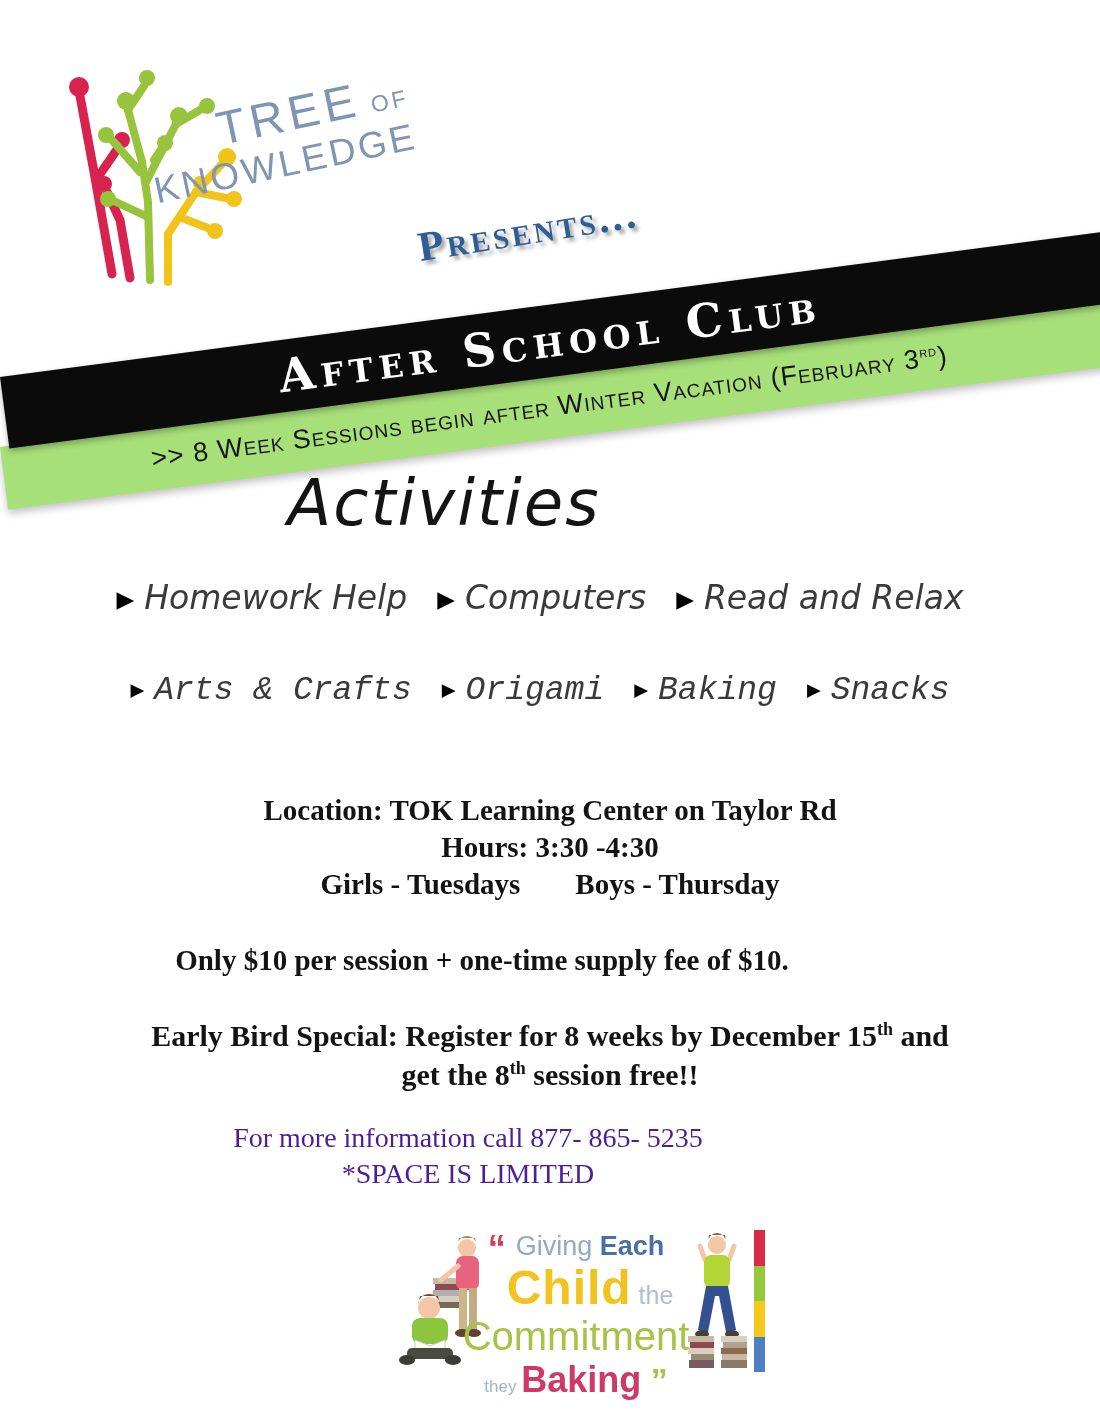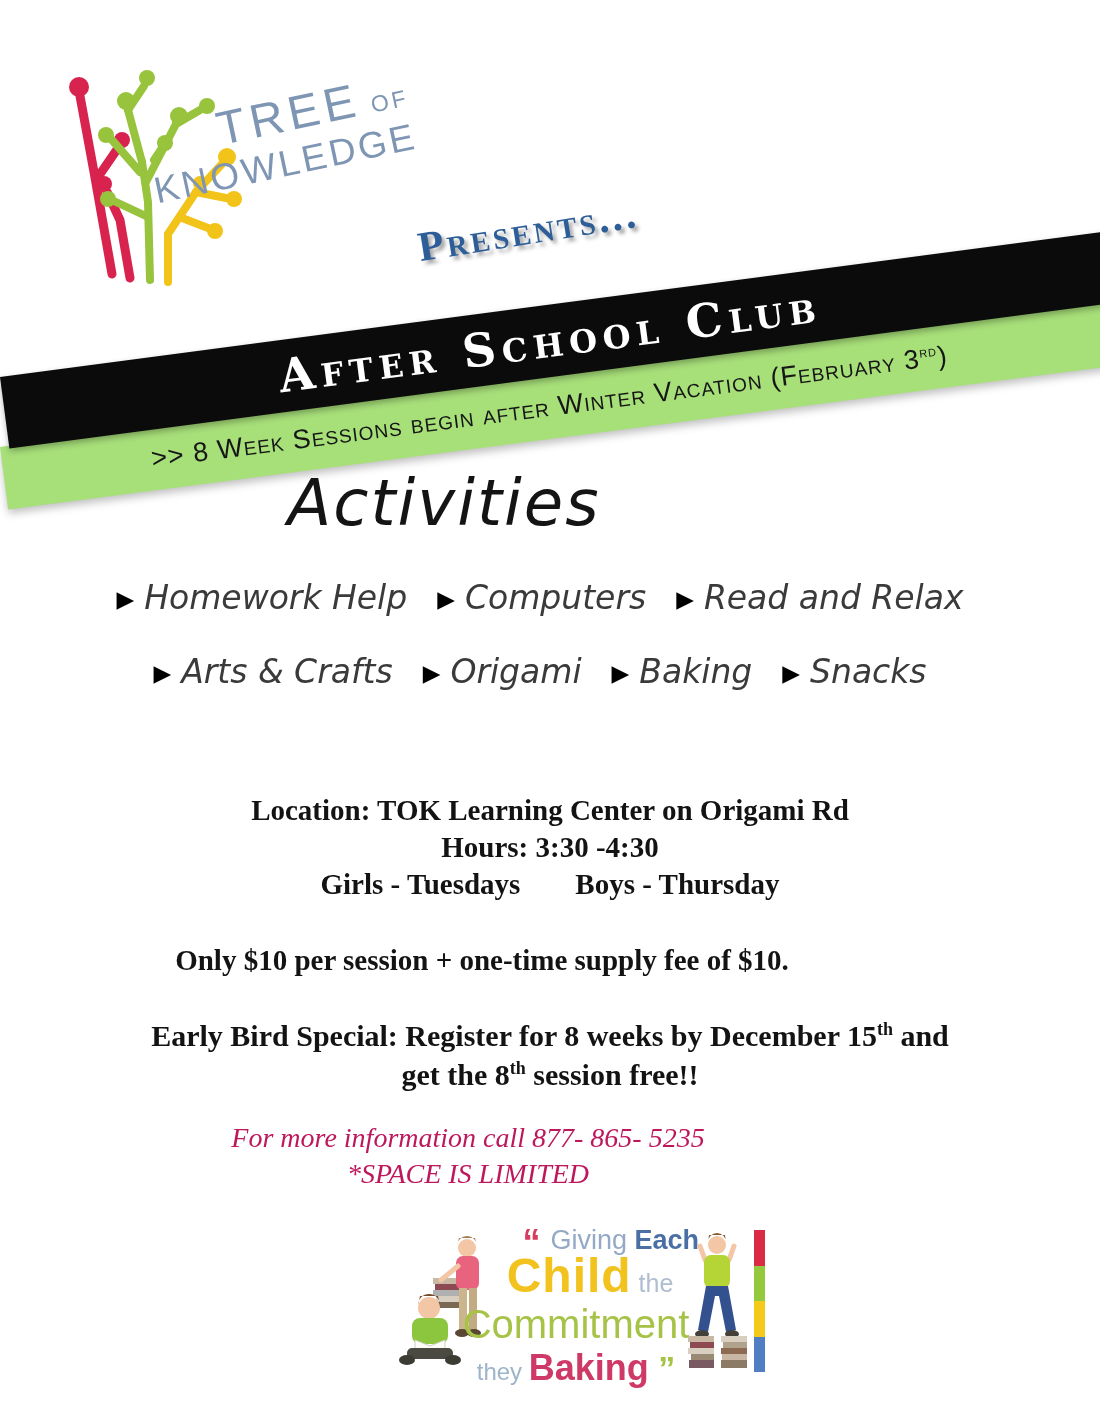--- a/index.html
+++ b/index.html
@@ -36,53 +36,53 @@
   .band-green sup{font-size:.6em;line-height:0;}
 
   
   .act-title{position:absolute;left:0;top:466px;width:888px;text-align:center;
              font-family:"DejaVu Sans",sans-serif;font-style:italic;font-size:64px;
              letter-spacing:2px;color:#141414;}
   .act-row{position:absolute;left:0;width:1080px;text-align:center;
            font-family:"DejaVu Sans",sans-serif;font-style:italic;font-size:33px;
            color:#3a3a3a;white-space:nowrap;}
   .act-row1{top:578px;}
-  .act-row2{top:652px;}
+  .act-row2{top:672px;font-family:Liberation Mono, monospace;}
   .act-item{margin:0 15px;}
   .tri{font-style:normal;font-size:23px;color:#000;margin-right:10px;vertical-align:2px;}
 
   
   .details{position:absolute;left:0;top:792px;width:1100px;text-align:center;
            font-weight:bold;font-size:29px;line-height:37px;color:#131313;}
   .sched-gap{display:inline-block;width:55px;}
   .price{position:absolute;left:0;top:944px;width:964px;text-align:center;
          font-weight:bold;font-size:29px;color:#131313;}
   .early{position:absolute;left:0;top:1016px;width:1100px;text-align:center;
          font-weight:bold;font-size:30px;line-height:39px;color:#131313;}
   .early sup,.price sup{font-size:.6em;line-height:0;}
   .contact{position:absolute;left:0;top:1120px;width:936px;text-align:center;
-           font-size:28px;line-height:36px;color:#be185d;font-style:italic;}
+           font-size:28px;line-height:36px;color:#4c1d95;}
 
   
   .quote-wrap{position:absolute;left:393px;top:1226px;width:372px;height:152px;}
   .kids-left{position:absolute;left:0;top:2px;width:120px;height:150px;}
   .kid-right{position:absolute;right:16px;top:4px;width:64px;height:142px;}
   .qtext{position:absolute;left:60px;top:4px;width:246px;text-align:center;
          font-family:"Liberation Sans",sans-serif;white-space:nowrap;}
-  .q-line1{line-height:20px;text-align:right;}
+  .q-line1{line-height:32px;}
   .q-line2{line-height:44px;}
   .q-line3{line-height:31px;}
   .q-line4{line-height:40px;}
   .qo{font-size:36px;font-weight:bold;vertical-align:-6px;}
   .giving{font-size:27px;}
   .each{font-size:27px;}
   .child{font-size:48px;letter-spacing:1px;margin-left:28px;}
   .the{font-size:25px;}
   .commitment{font-size:40px;}
-  .they{font-size:24px;}
+  .they{font-size:17px;}
   .deserve{font-size:36px;}
   .qc{font-size:34px;}
   .color-bar{position:absolute;right:0;top:4px;width:11px;height:142px;display:flex;
              flex-direction:column;}
   .color-bar div{flex:1;}
 </style>
 </head>
 <body>
 
 <div class="page">
@@ -147,21 +147,21 @@
 
   <div class="band band-green" style="background-color: rgb(167, 223, 121);">
     <div class="band-text"><span>&gt;&gt; 8 Week Sessions begin after Winter Vacation (February 3</span><sup>rd</sup><span>)</span></div>
   </div>
 
   <div class="act-title">Activities</div>
   <div class="act-row act-row1"><span class="act-item"><span class="tri">▶</span><span>Homework Help</span></span><span class="act-item"><span class="tri">▶</span><span>Computers</span></span><span class="act-item"><span class="tri">▶</span><span>Read and Relax</span></span></div>
   <div class="act-row act-row2"><span class="act-item"><span class="tri">▶</span><span>Arts &amp; Crafts</span></span><span class="act-item"><span class="tri">▶</span><span>Origami</span></span><span class="act-item"><span class="tri">▶</span><span>Baking</span></span><span class="act-item"><span class="tri">▶</span><span>Snacks</span></span></div>
 
   <div class="details">
-    <div>Location: TOK Learning Center on Origami Rd</div>
+    <div>Location: TOK Learning Center on Taylor Rd</div>
     <div>Hours: 3:30 -4:30</div>
     <div>
       <span>Girls - Tuesdays</span><span class="sched-gap"></span><span>Boys - Thursday</span>
     </div>
   </div>
 
   <div class="price">Only $10 per session + one-time supply fee of $10.</div>
 
   <div class="early">
     <div><span>Early Bird Special: Register for 8 weeks by December 15</span><sup>th</sup><span> and</span></div>

